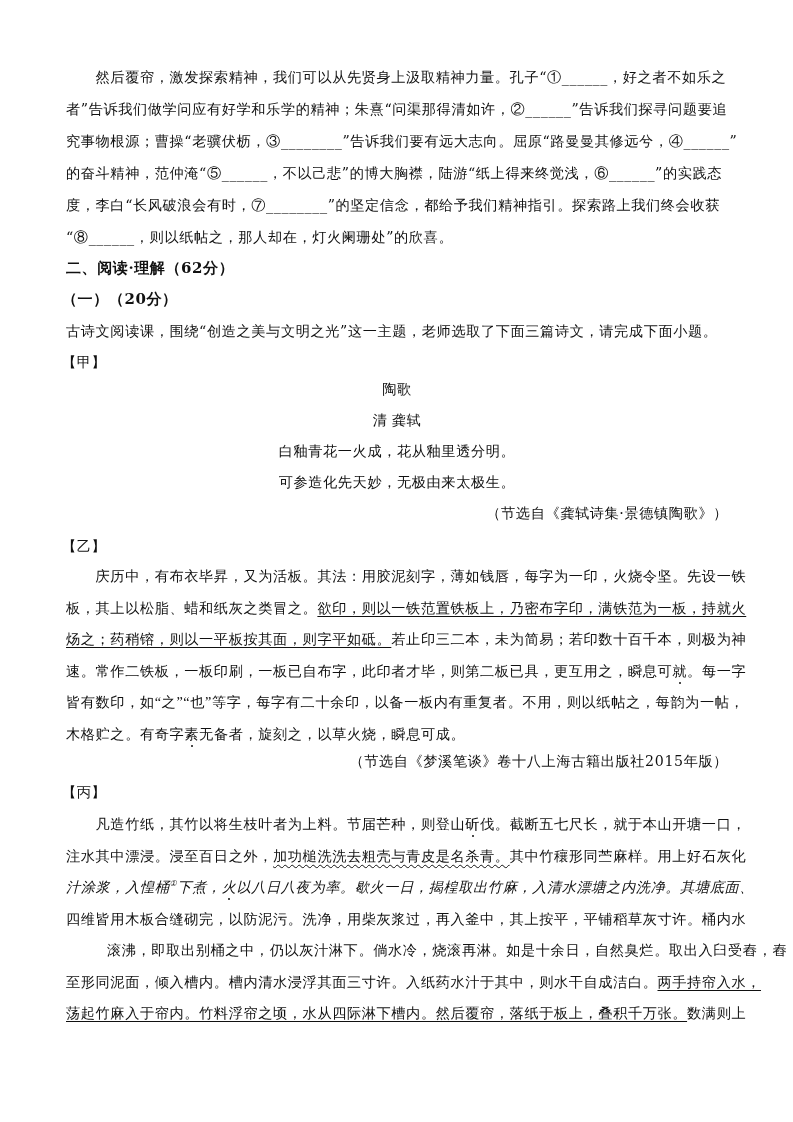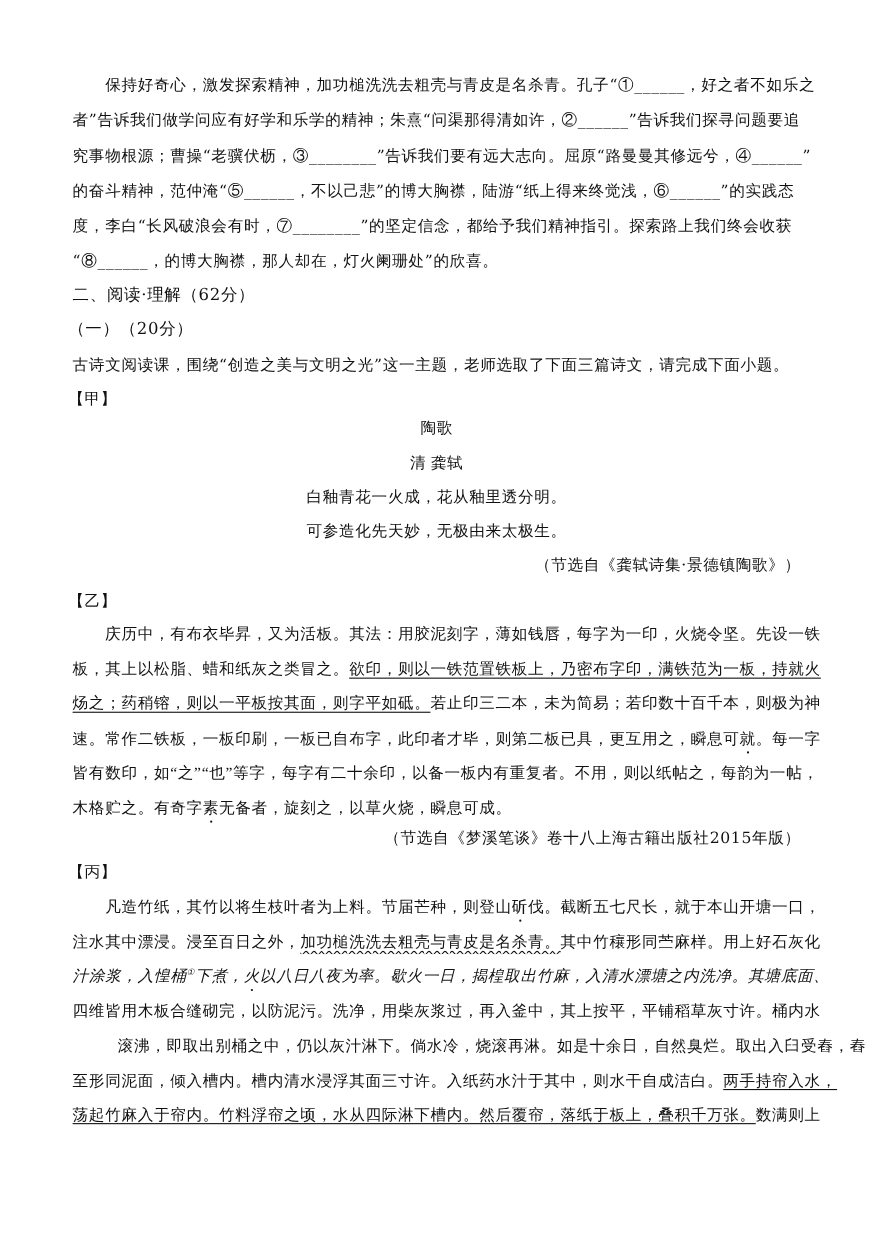--- a/index.html
+++ b/index.html
@@ -1,40 +1,40 @@
 <!DOCTYPE html>
 <html><head>
 <meta charset="utf-8">
 <style>
   html, body { margin: 0; padding: 0; background: #ffffff; }
   body { width: 793px; height: 1122px; position: relative; overflow: hidden; color: #111; }
   .page { position: absolute; left: 66px; top: 0; width: 662px; }
   .line { position: absolute; left: 0; white-space: nowrap; font-size: 14.2px; letter-spacing: 0.6px; }
   .song { font-family: "DejaVu Serif", "Liberation Serif", serif; }
   .kai { font-family: "Liberation Serif", "DejaVu Serif", serif; }
-  .bold { font-weight: normal; }
+  .bold { font-weight: bold; }
   .u { text-decoration: underline; text-underline-offset: 3px; }
   .wavy { text-decoration: underline wavy; text-underline-offset: 3px; text-decoration-thickness: 1px; }
   .dot { position: relative; }
   .dot::after { content: ""; position: absolute; left: 50%; bottom: -5px; width: 2px; height: 2px; background: #111; border-radius: 50%; transform: translateX(-50%); }
   .center { left: 0; width: 662px; text-align: center; }
   .right { left: auto; right: 0; text-align: right; }
   .sup { font-size: 8px; vertical-align: super; }
 </style>
 </head>
 <body>
 
 <div class="page">
 
-  <div class="line song" style="top:68px">　　保持好奇心，激发探索精神，加功槌洗洗去粗壳与青皮是名杀青。孔子“①______，好之者不如乐之</div>
+  <div class="line song" style="top:68px">　　然后覆帘，激发探索精神，我们可以从先贤身上汲取精神力量。孔子“①______，好之者不如乐之</div>
   <div class="line song" style="top:100px">者”告诉我们做学问应有好学和乐学的精神；朱熹“问渠那得清如许，②______”告诉我们探寻问题要追</div>
   <div class="line song" style="top:132px">究事物根源；曹操“老骥伏枥，③________”告诉我们要有远大志向。屈原“路曼曼其修远兮，④______”</div>
   <div class="line song" style="top:164px">的奋斗精神，范仲淹“⑤______，不以己悲”的博大胸襟，陆游“纸上得来终觉浅，⑥______”的实践态</div>
   <div class="line song" style="top:196px">度，李白“长风破浪会有时，⑦________”的坚定信念，都给予我们精神指引。探索路上我们终会收获</div>
-  <div class="line song" style="top:228px">“⑧______，的博大胸襟，那人却在，灯火阑珊处”的欣喜。</div>
+  <div class="line song" style="top:228px">“⑧______，则以纸帖之，那人却在，灯火阑珊处”的欣喜。</div>
 
   <div class="line song bold" style="top:259px;font-size:15px">二、阅读·理解（62分）</div>
   <div class="line song bold" style="top:290px;font-size:15px;left:-4px">（一）（20分）</div>
   <div class="line song" style="top:322px">古诗文阅读课，围绕“创造之美与文明之光”这一主题，老师选取了下面三篇诗文，请完成下面小题。</div>
 
   <div class="line song" style="top:353px;left:-4px">【甲】</div>
   <div class="line kai center" style="top:380px">陶歌</div>
   <div class="line kai center" style="top:411px">清  龚轼</div>
   <div class="line kai center" style="top:442px">白釉青花一火成，花从釉里透分明。</div>
   <div class="line kai center" style="top:473px">可参造化先天妙，无极由来太极生。</div>

